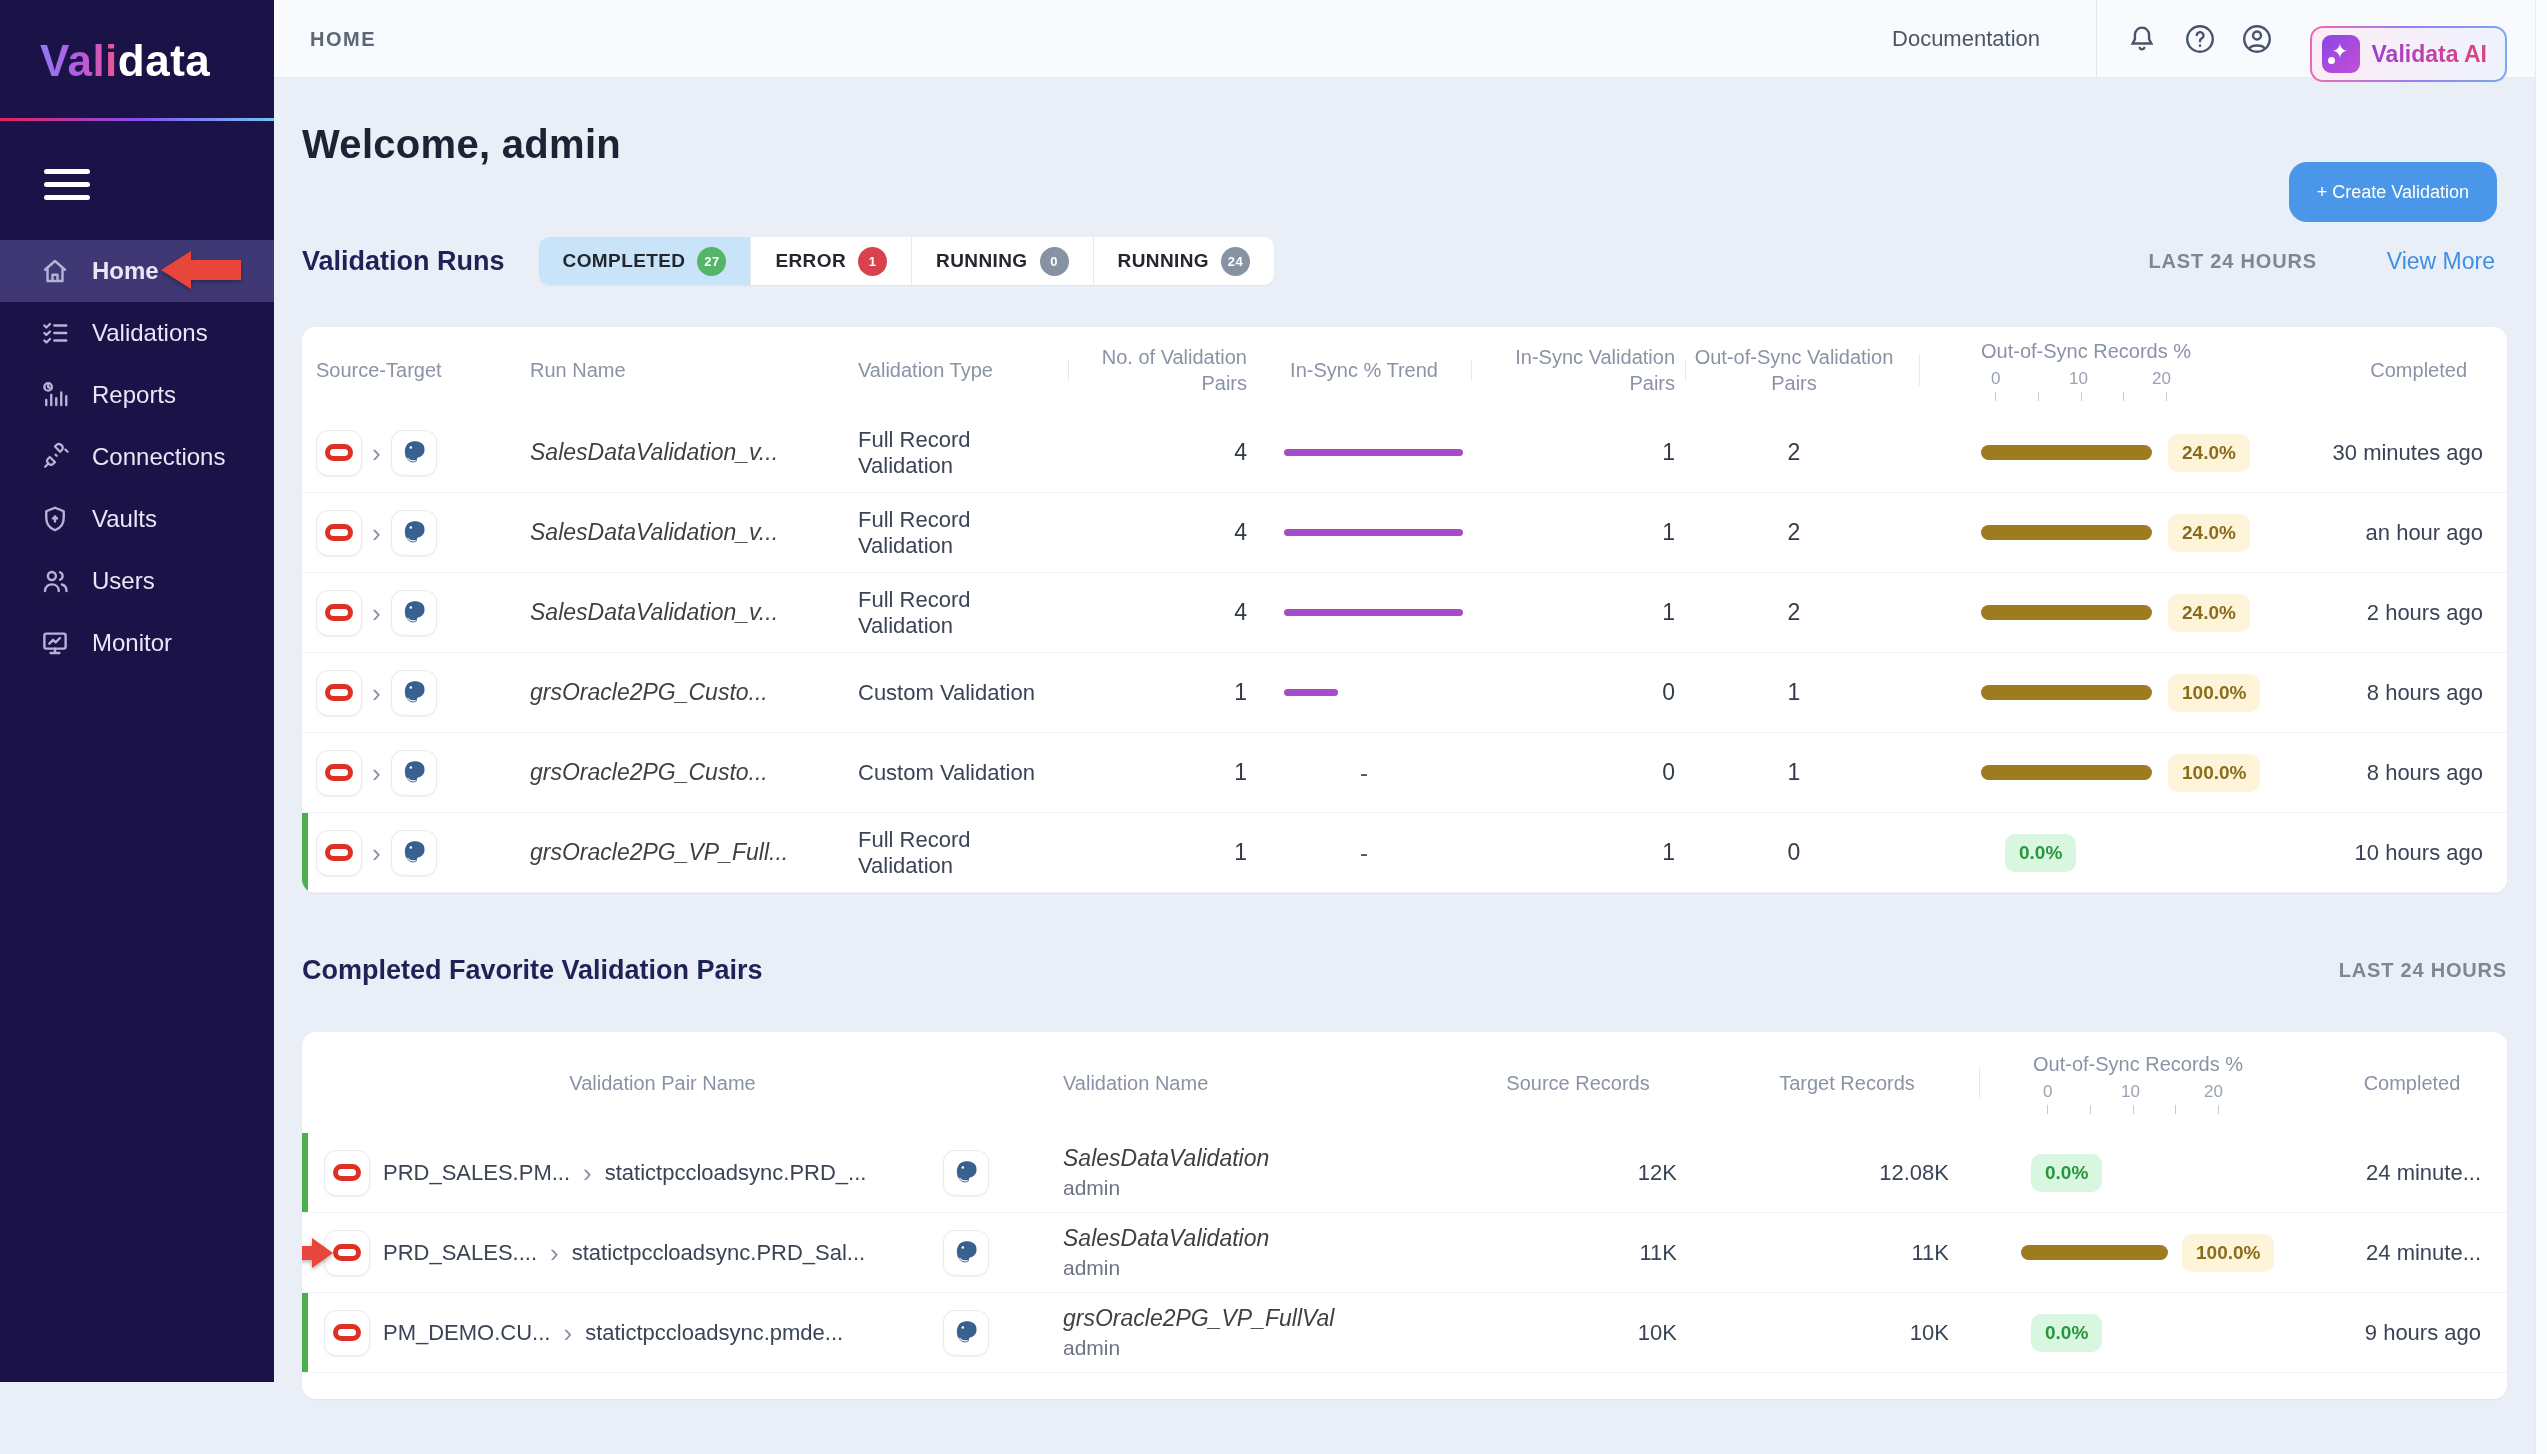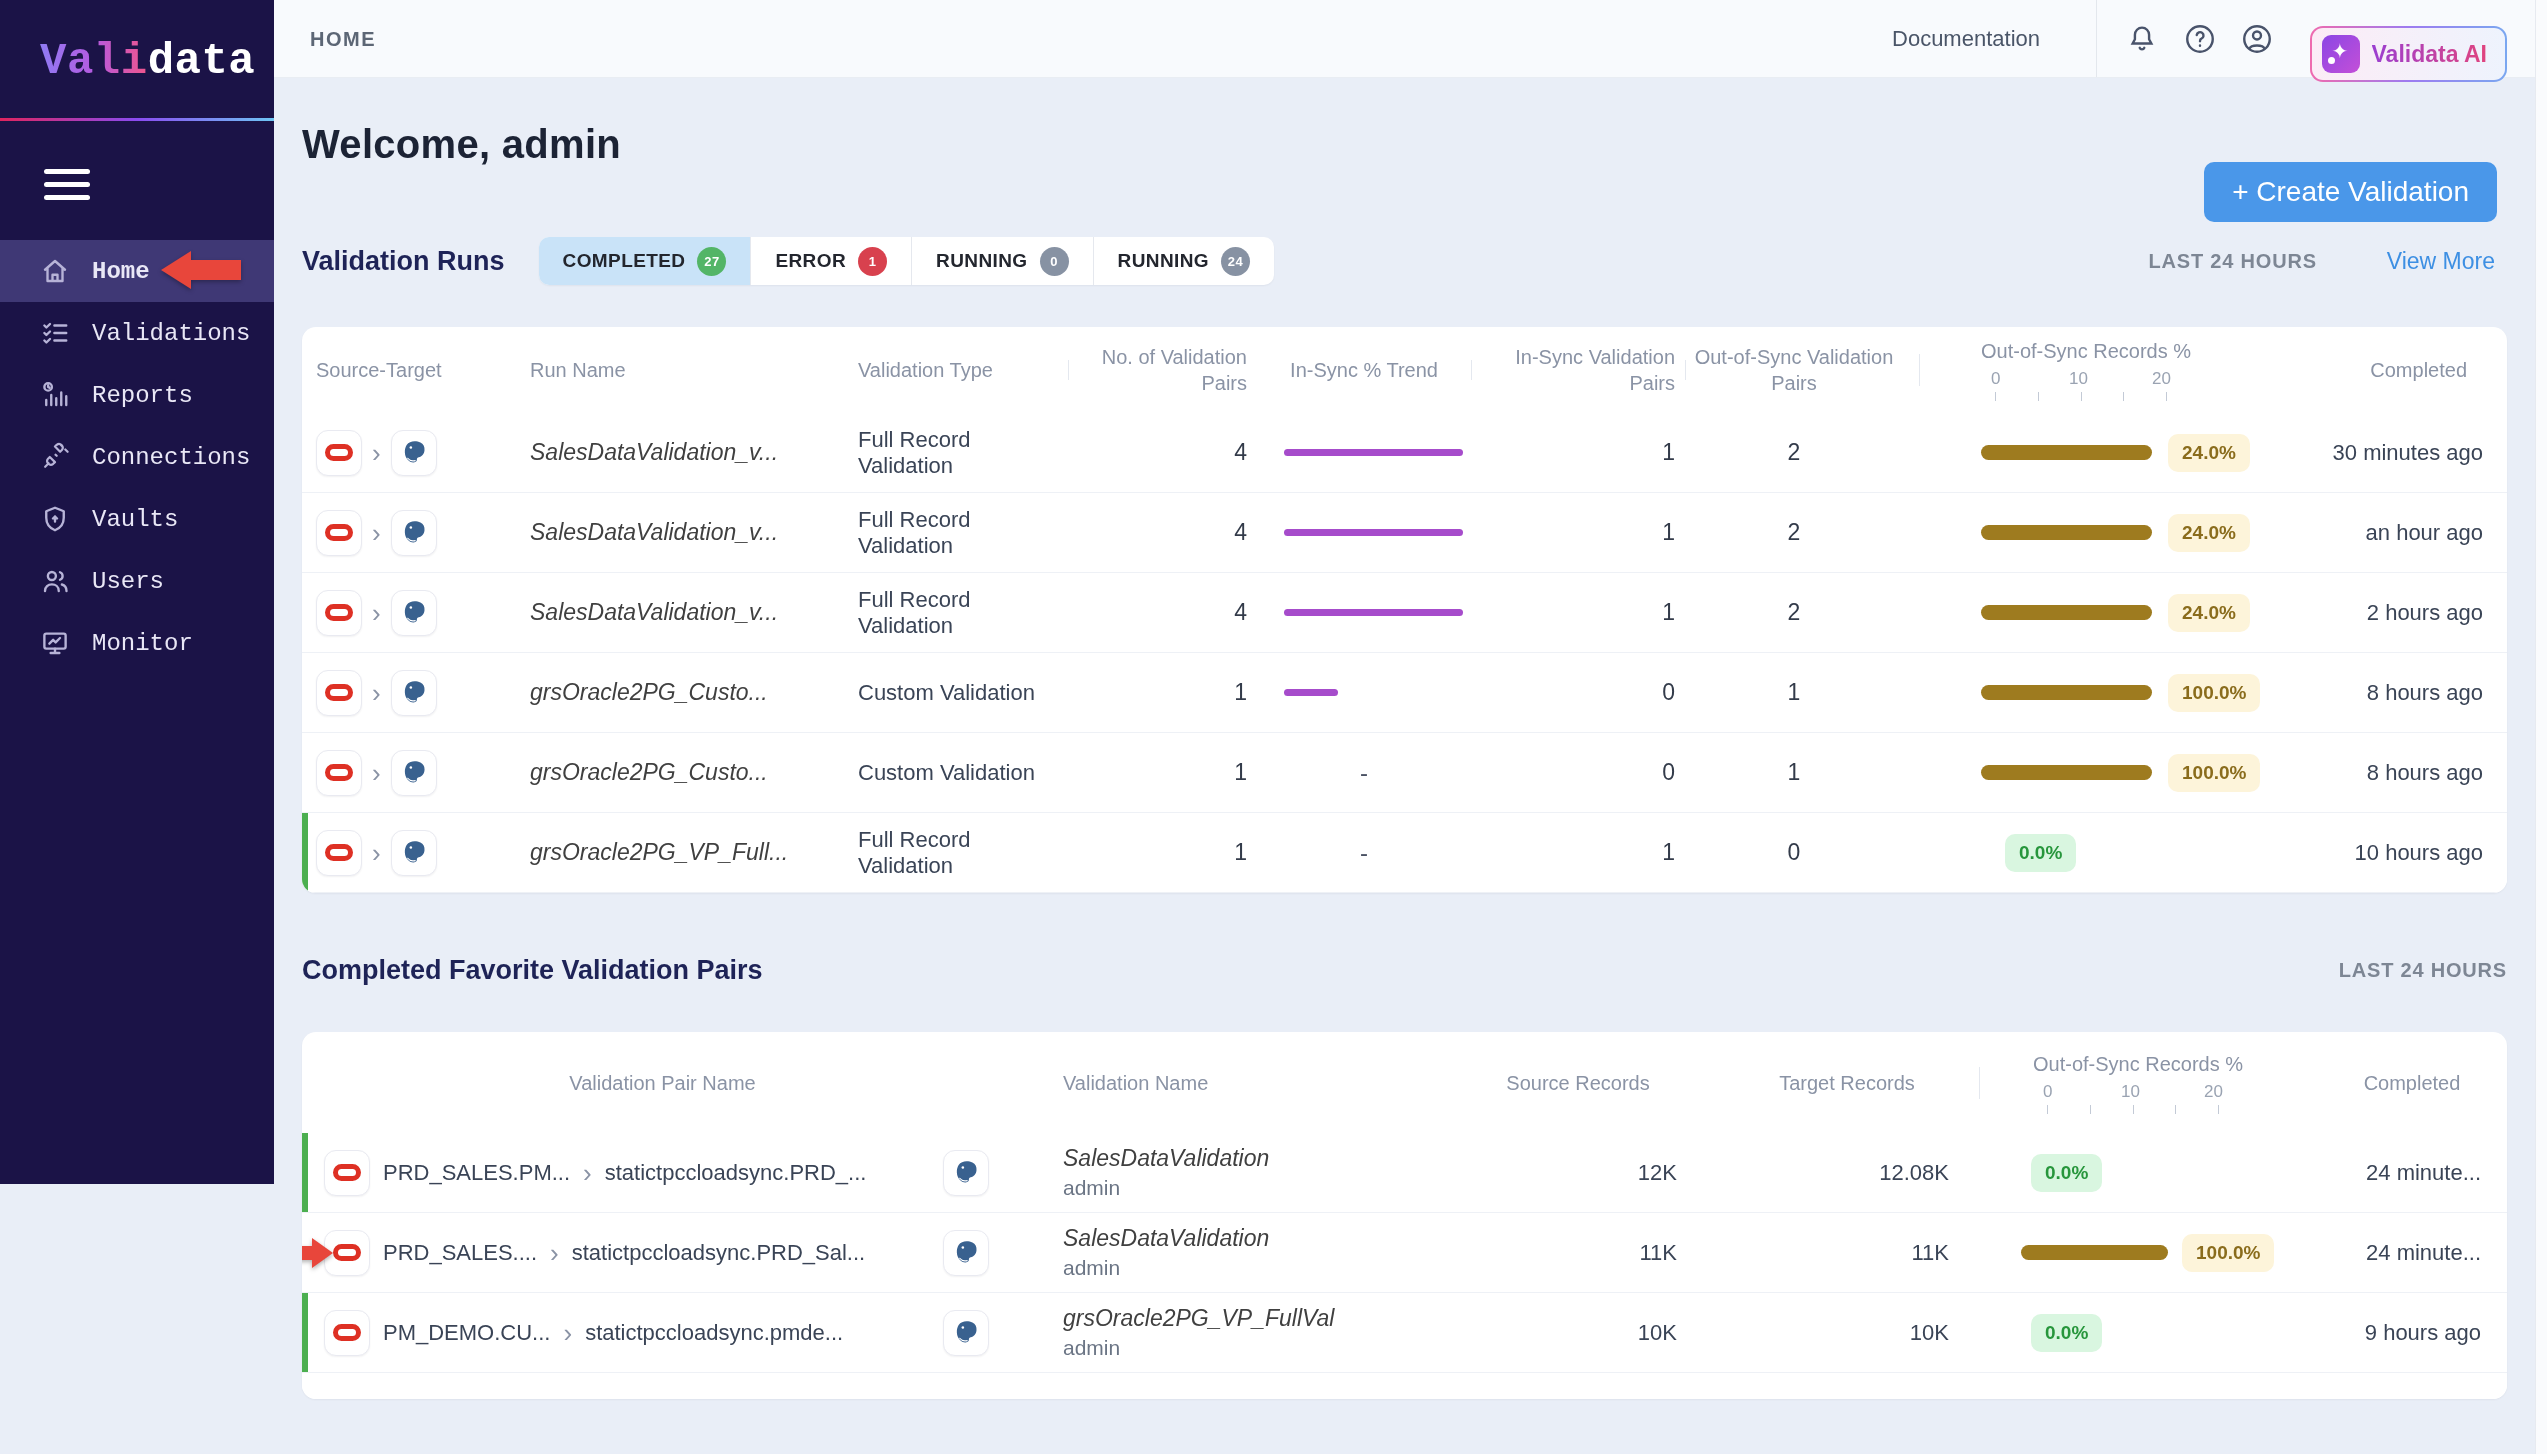--- a/index.html
+++ b/index.html
@@ -1,21 +1,21 @@
 <!DOCTYPE html>
 <html><head>
 <meta charset="utf-8">
 <title>Validata</title>
 <style>
   * { margin:0; padding:0; box-sizing:border-box; }
   html,body { width:2547px; height:1455px; overflow:hidden;
     font-family:"Liberation Sans","DejaVu Sans",sans-serif; background:#e9eef7; color:#3f4a5c; }
 
   
-  .sidebar { position:absolute; left:0; top:0; width:274px; height:1184px; background:#1b1347; z-index:5;font-family:Liberation Mono, monospace; }
+  .sidebar { position:absolute; left:0; top:0; width:274px; height:1382px; background:#1b1347; z-index:5; }
   .logo { padding:36px 0 0 40px; font-size:44px; font-weight:bold; letter-spacing:0.5px; color:#fff; }
   .logo .grad { background:linear-gradient(90deg,#8f7bf3,#b55ae0,#f0558c);
     -webkit-background-clip:text; background-clip:text; color:transparent; }
   .side-divider { margin-top:32px; height:3px;
     background:linear-gradient(90deg,#e0245e,#8a4bf0,#6ec6f5); }
   .hamburger { margin:48px 0 0 44px; width:46px; cursor:pointer; }
   .hamburger span { display:block; width:46px; height:5px; border-radius:3px; background:#fff; margin-bottom:8px; }
   .nav { margin-top:40px; }
   .nav-item { position:relative; display:flex; align-items:center; gap:22px;
     height:62px; padding-left:40px; color:#e9e7f6; font-size:24px; cursor:pointer; }
@@ -56,21 +56,21 @@
   .ai-label { font-size:23px; font-weight:bold;
     background:linear-gradient(90deg,#9b3fd1,#e0447e); -webkit-background-clip:text;
     background-clip:text; color:transparent; }
   .scroll-track { position:absolute; right:0; top:0; width:12px; height:1455px;
     background:#fafbfd; border-left:1px solid #e7eaf0; }
 
   
   .content { position:relative; padding:0 40px 0 28px; }
   .welcome { margin-top:44px; font-size:40px; font-weight:bold; color:#1c2335; letter-spacing:0.3px; }
   .create-btn { position:absolute; right:50px; top:40px; height:60px; padding:0 28px;
-    background:#4a97e9; color:#fff; font-size:28px; border:none; border-radius:10px;
+    background:#4a97e9; color:#fff; font-size:18px; border:none; border-radius:18px;
     display:flex; align-items:center; cursor:pointer; }
 
   .section-row { margin-top:70px; display:flex; align-items:center; }
   .section-title { font-size:27px; font-weight:bold; color:#1e2357; }
   .tabs { margin-left:34px; display:flex; background:#fff; border-radius:10px; overflow:hidden;
     box-shadow:0 1px 2px rgba(16,24,40,.05); }
   .tab { display:flex; align-items:center; gap:12px; padding:0 24px; height:48px;
     font-size:19px; font-weight:bold; letter-spacing:0.4px; color:#23262e; cursor:pointer;
     border-left:1px solid #e5e8ee; }
   .tab:first-child { border-left:none; }

